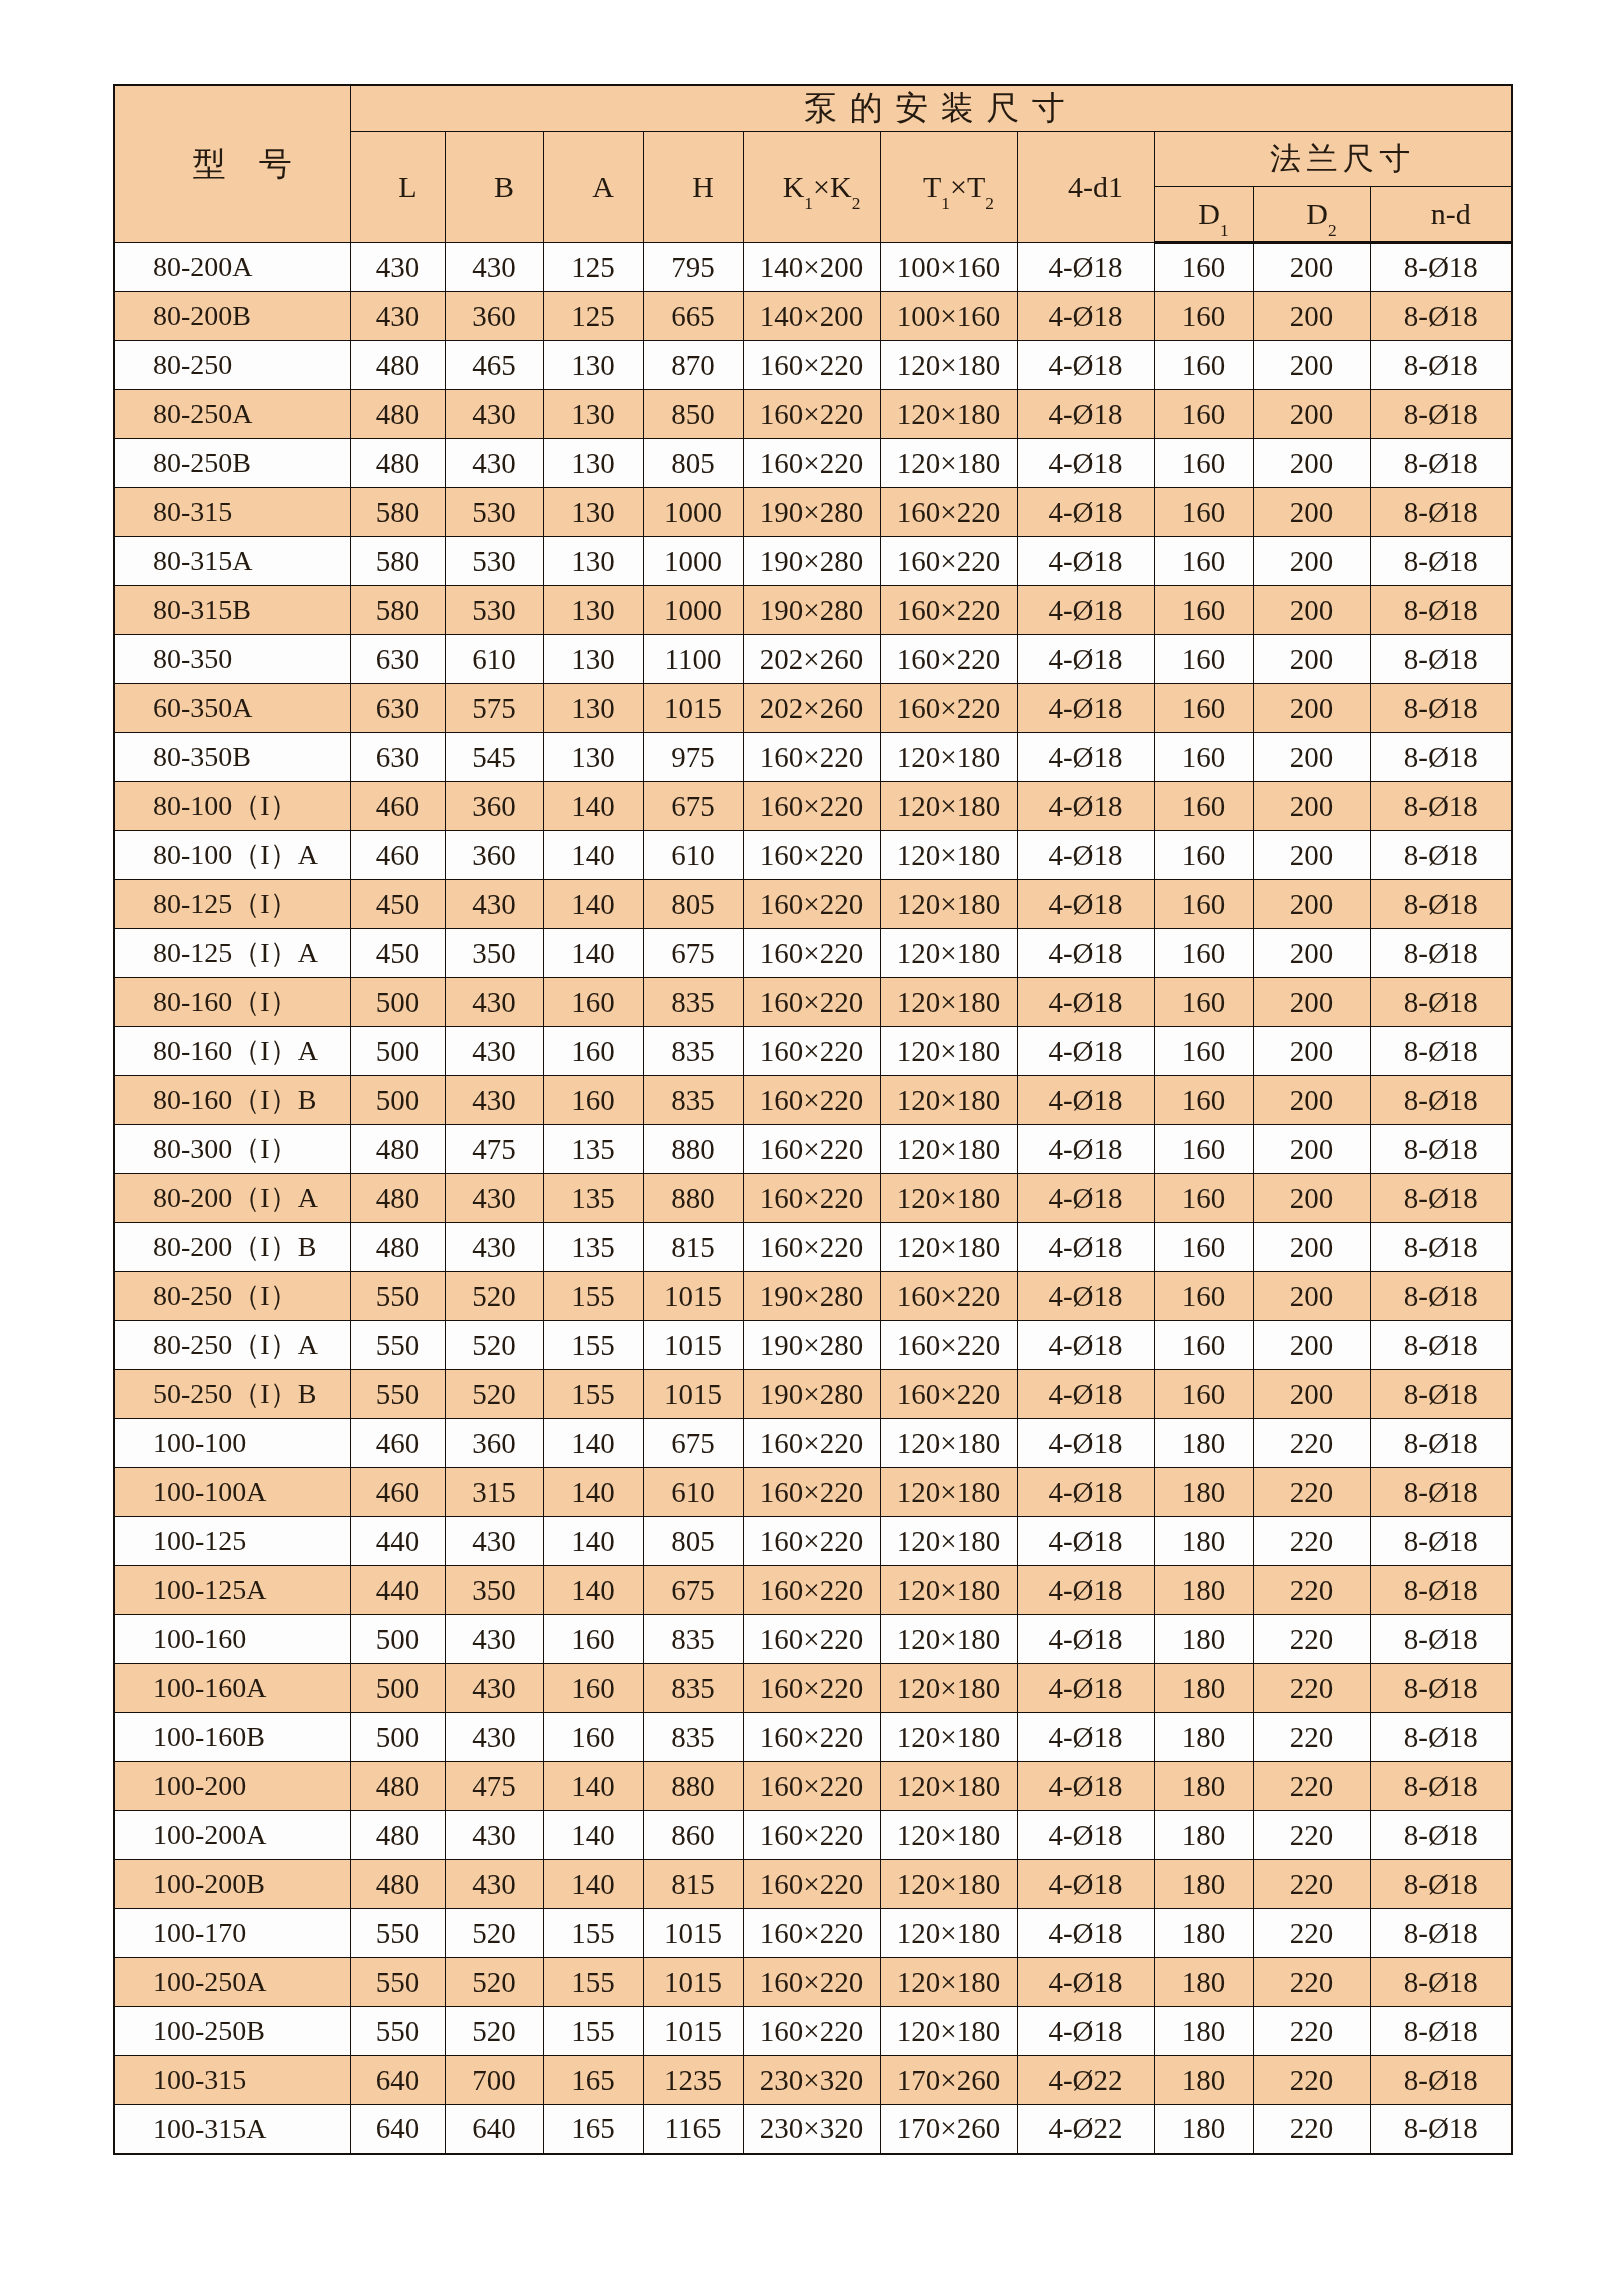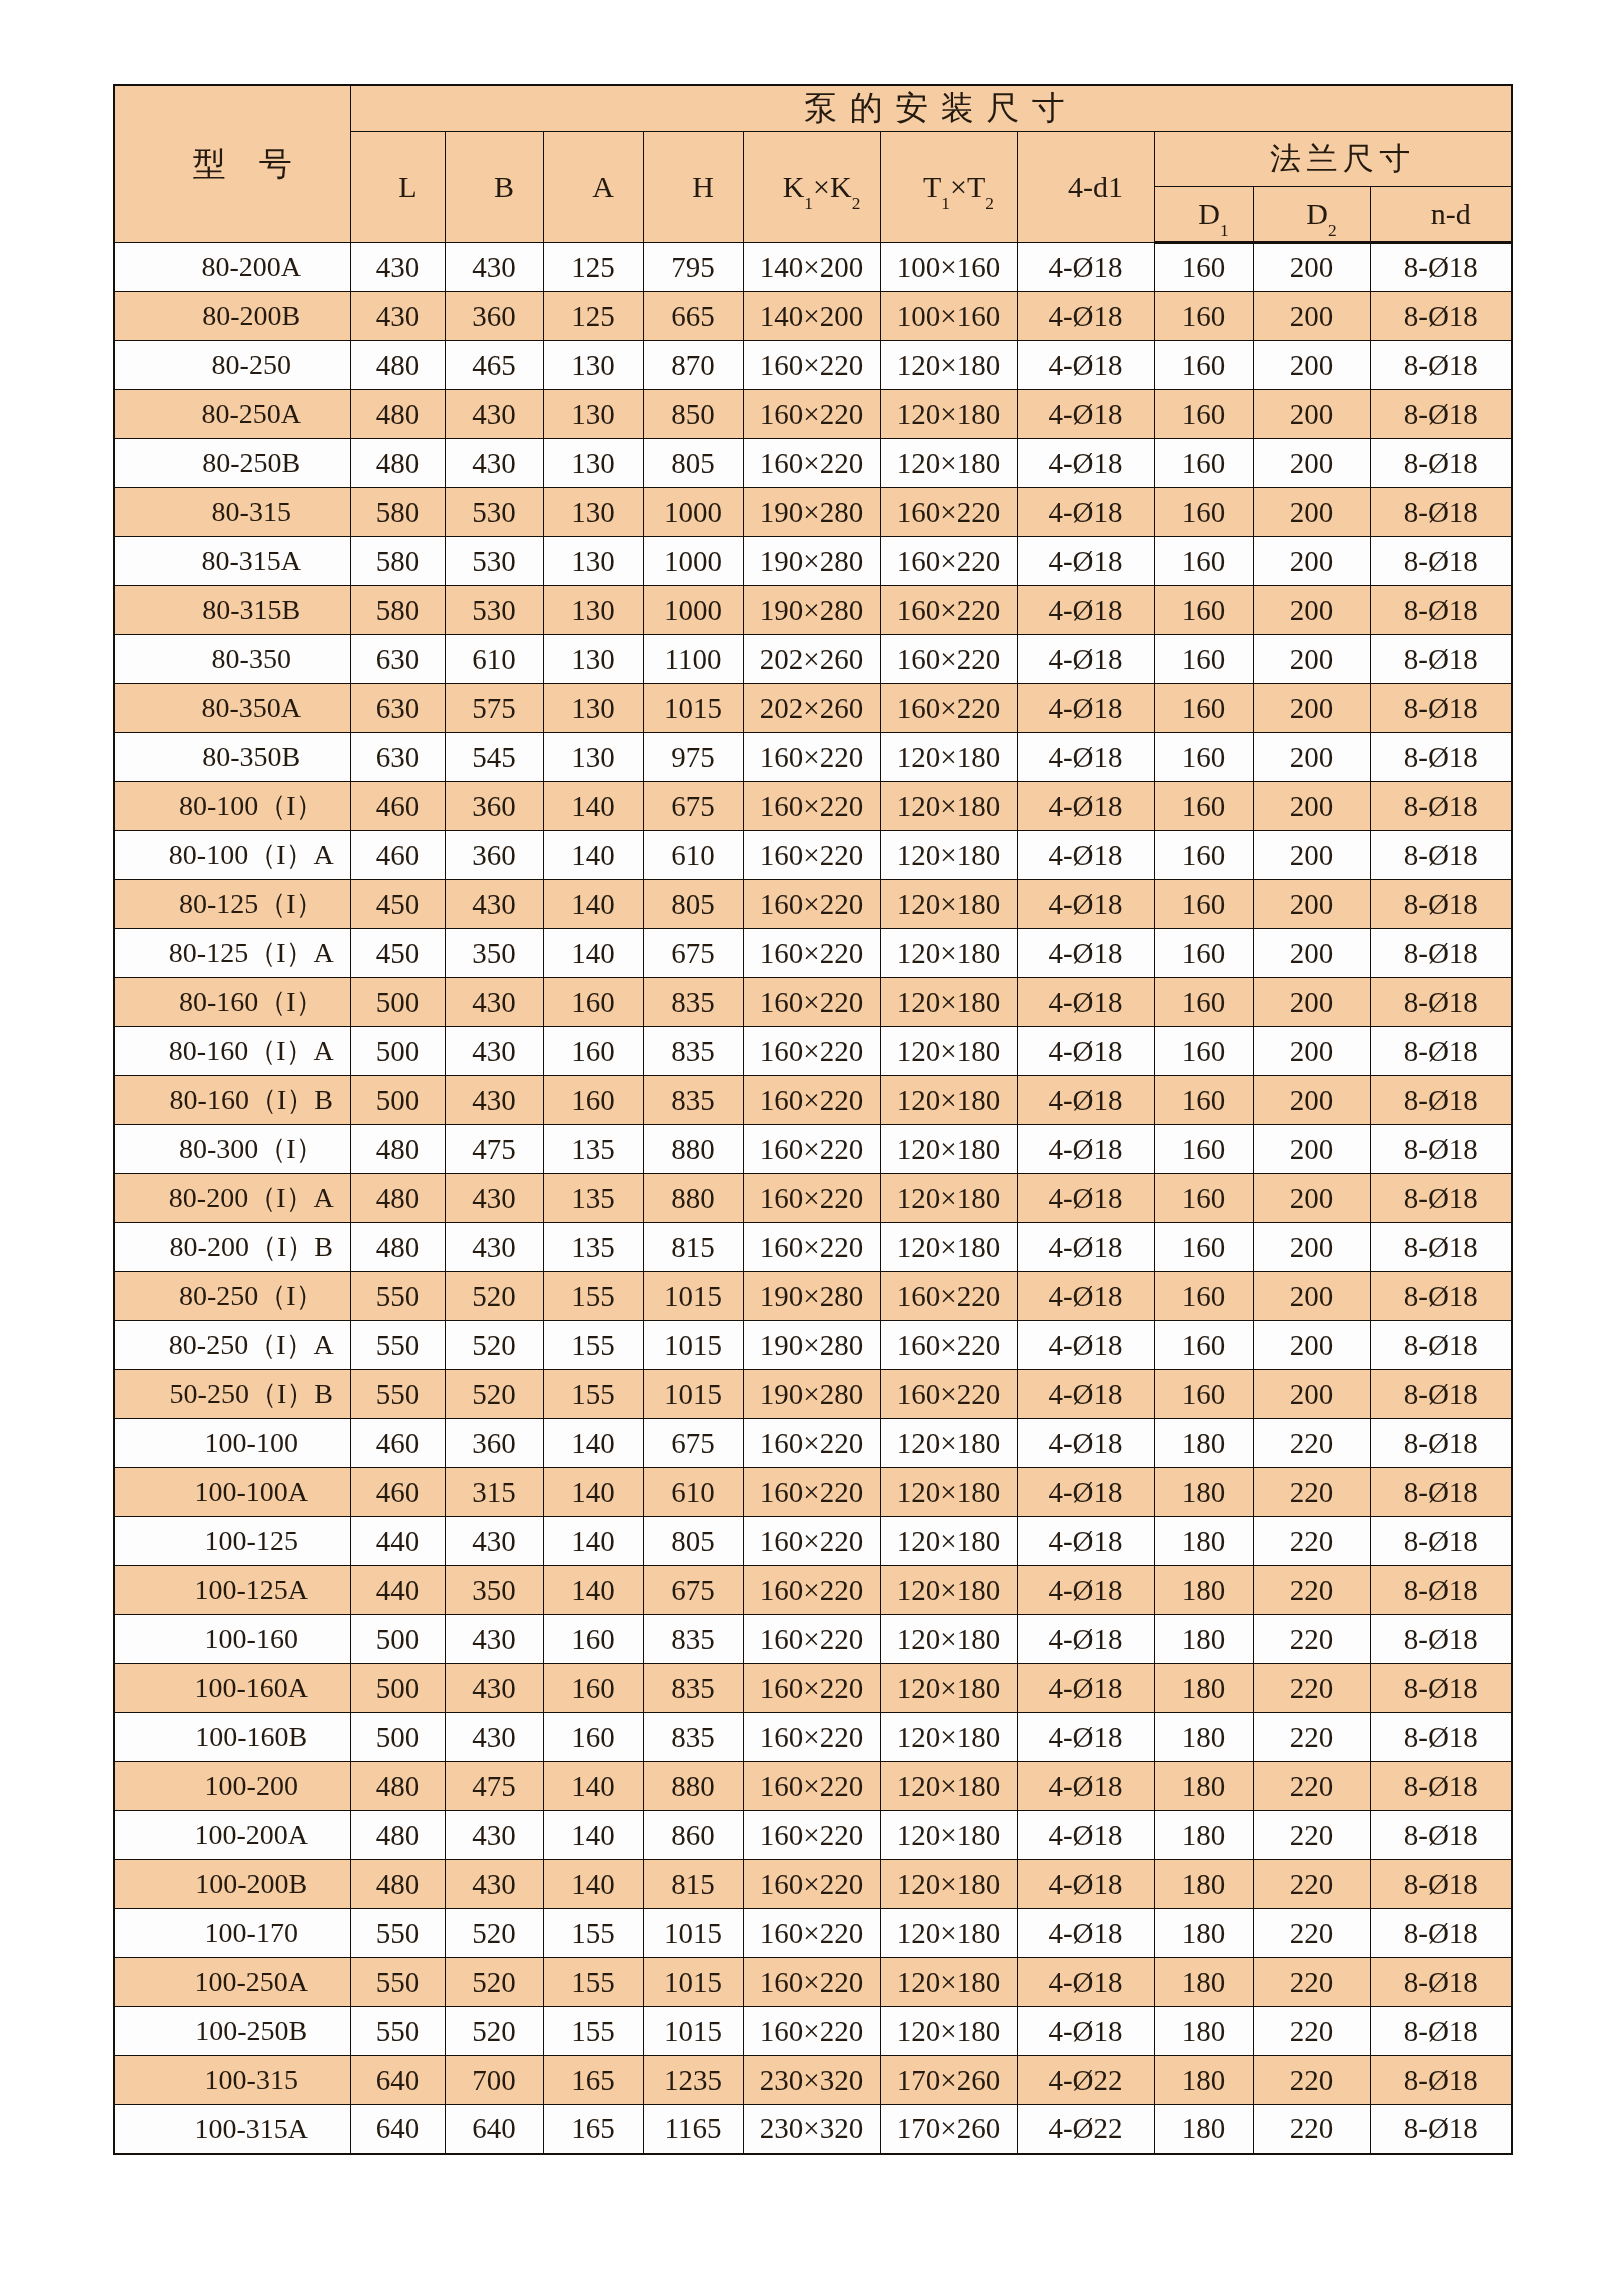--- a/index.html
+++ b/index.html
@@ -33,21 +33,21 @@
   .h-span{height:43px;font-size:33px;letter-spacing:12.5px;border-bottom:4.5px solid #15100c;}
   .model-head{font-size:33px;}
   .h2{height:54px;font-size:30px;border-bottom:3.6px solid #15100c;}
   .flange-head{height:54px;font-size:31px;letter-spacing:5.4px;}
   .h3 th{height:54px;font-size:30px;border-bottom:3.6px solid #15100c;margin-left:23px;}
   sub.s{font-size:0.58em;position:relative;top:0.28em;line-height:0;}
   
   .pump tbody tr{height:49px;}
   .pump tbody td{font-size:29px;background:#fdfdfd;}
   .pump tbody tr:nth-child(even) td{background:#F6CDA3;}
-  .pump td.model{text-align:center;padding-left:38px;font-size:28px;}
+  .pump td.model{text-align:left;padding-left:38px;font-size:28px;}
 </style>
 </head>
 <body>
 
 <div class="page">
   <table class="pump">
     <colgroup>
       <col style="width:236px">
         <col style="width:95px">
         <col style="width:98px">
@@ -202,21 +202,21 @@
     <td>1100</td>
     <td>202×260</td>
     <td>160×220</td>
     <td>4-Ø18</td>
     <td>160</td>
     <td>200</td>
     <td>8-Ø18</td>
   </tr>
 
   <tr>
-    <td class="model">80-350A</td>
+    <td class="model">60-350A</td>
     <td>630</td>
     <td>575</td>
     <td>130</td>
     <td>1015</td>
     <td>202×260</td>
     <td>160×220</td>
     <td>4-Ø18</td>
     <td>160</td>
     <td>200</td>
     <td>8-Ø18</td>

